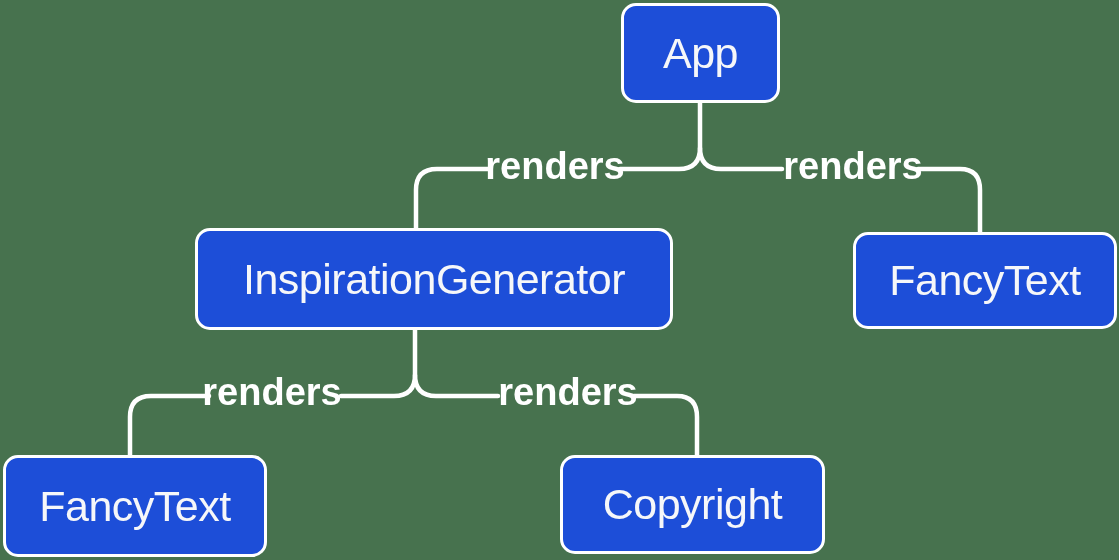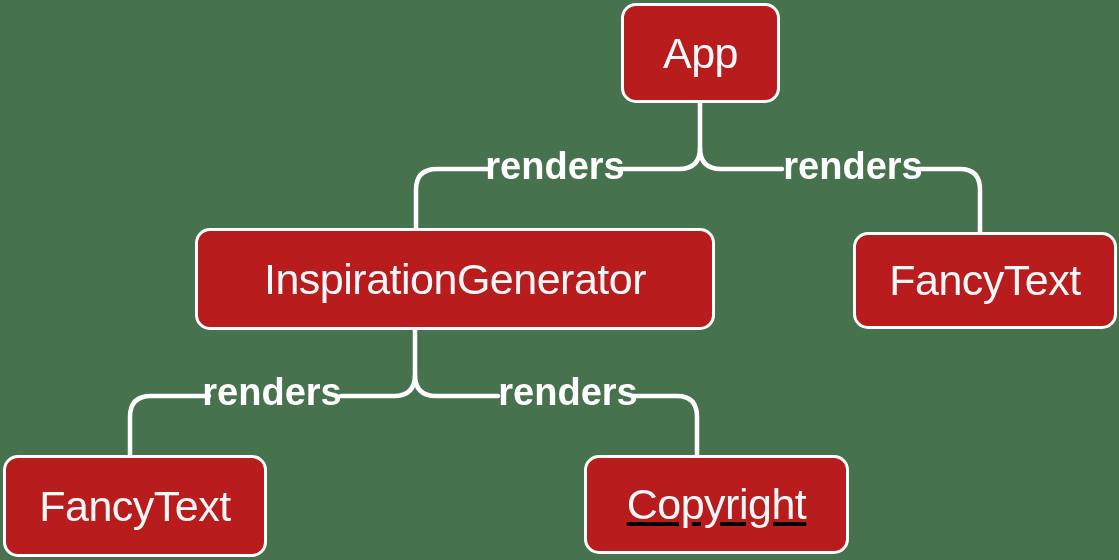--- a/index.html
+++ b/index.html
@@ -17,21 +17,21 @@
     position:absolute;left:0;top:0;width:1119px;height:560px;
   }
   .edges-svg path{
     fill:none;
     stroke:#FFFFFF;
     stroke-width:4.5;
     stroke-linecap:round;
   }
   .node{
     position:absolute;
-    background:#b91c1c;
+    background:#1d4ed8;
     border:3px solid #FFFFFF;
     border-radius:15px;
     box-sizing:border-box;
     display:flex;
     align-items:center;
     justify-content:center;
   }
   .node-label{
     color:#F6F7F9;
     font-size:43px;
@@ -41,24 +41,24 @@
   }
   .edge-label{
     position:absolute;
     transform:translate(-50%,-50%);
     color:#FFFFFF;
     font-size:38px;
     font-weight:700;
     white-space:nowrap;
   }
   .node-app{left:621px;top:3px;width:159px;height:100px;}
-  .node-ig{left:195px;top:228px;width:520px;height:102px;}
+  .node-ig{left:195px;top:228px;width:478px;height:102px;}
   .node-ft-top{left:853px;top:232px;width:264px;height:97px;}
   .node-ft-bottom{left:3px;top:455px;width:264px;height:102px;}
-  .node-copyright{left:584px;top:455px;width:265px;height:99px;text-decoration:underline;}
+  .node-copyright{left:560px;top:455px;width:265px;height:99px;}
   .edge-label-1{left:555px;top:166px;}
   .edge-label-2{left:853px;top:166px;}
   .edge-label-3{left:272px;top:392px;}
   .edge-label-4{left:568px;top:392px;}
 </style>
 </head>
 <body>
 
 <div class="canvas">
 

